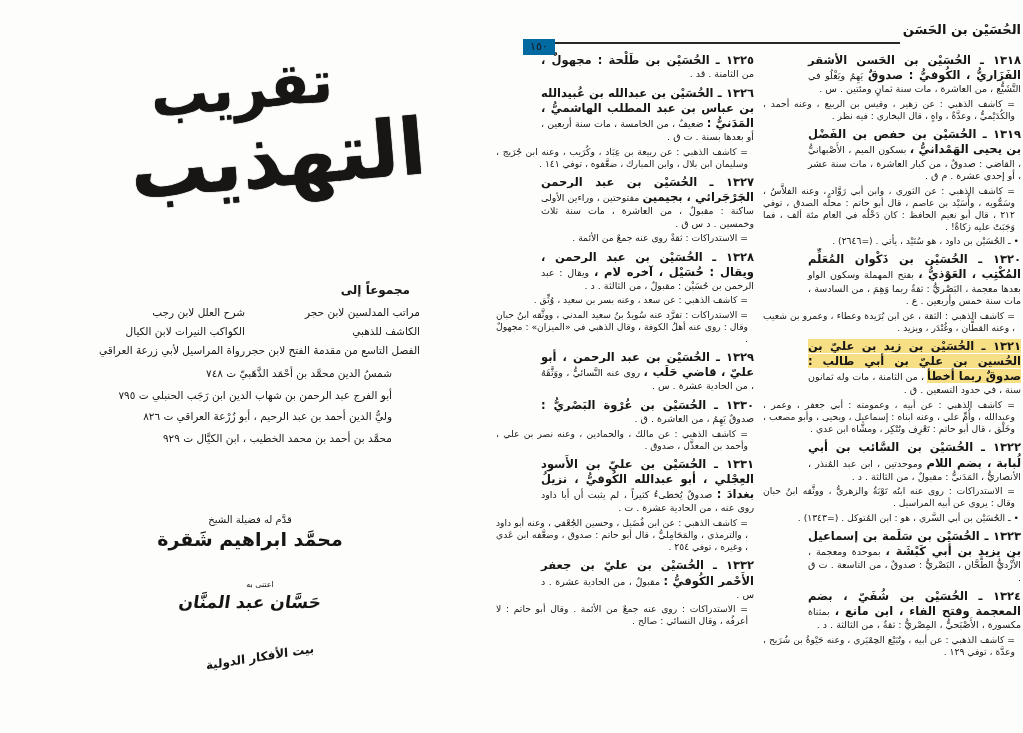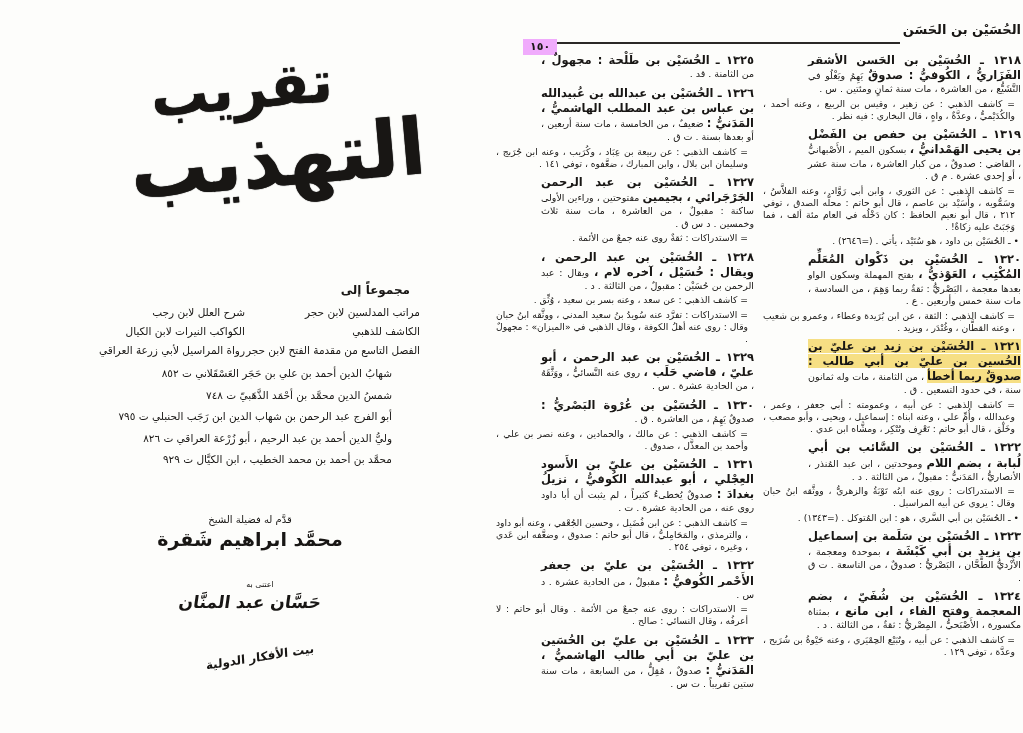--- a/index.html
+++ b/index.html
@@ -32,22 +32,22 @@
   .editor-label { position:absolute; left:160px; top:580px; width:200px; text-align:center;
                   font-size:8px; }
   .editor-name { position:absolute; left:110px; top:592px; width:280px; text-align:center;
                  font-size:17px; font-weight:bold; transform:skewX(-8deg); }
   .publisher { position:absolute; left:200px; top:650px; width:120px; text-align:center;
                font-size:12px; font-weight:bold; transform:rotate(-9deg) skewX(-6deg); }
   
   #right-page { position:absolute; left:490px; top:0; width:533px; height:733px; overflow:hidden; }
   .running-head { position:absolute; right:2px; top:22px; font-size:13px; font-weight:bold; }
   .header-rule { position:absolute; left:63px; top:42px; width:347px; height:2px; background:#2a2826; }
-  .page-num { position:absolute; left:33px; top:39px; background:#f0abfc; font-size:11px;
-              padding:1px 7px 2px; font-weight:bold; }
+  .page-num { position:absolute; left:33px; top:39px; background:#0369a1; font-size:11px;
+              padding:1px 7px 2px; font-weight:normal; }
   .col { position:absolute; top:48px; bottom:0; width:258px; overflow:hidden;
          text-align:justify; font-size:9.5px; line-height:1.32; }
   .col-right { left:273px; }
   .col-mid   { left:6px; }
   .col p.entry  { margin-top:5px;margin-left:45px; }
   .col p.note   { margin-top:2px; font-size:9.2px; padding-right:6px; }
   .col p.bullet { margin-top:2px; font-size:9.2px; padding-right:2px; }
   .entry-head { font-size:11.5px; font-weight:bold; }
   .entry-head.highlight { background:#f6df84; box-decoration-break:clone;
                           -webkit-box-decoration-break:clone; }
@@ -69,21 +69,20 @@
         <div>الكاشف للذهبي</div>
         <div>الفصل التاسع من مقدمة الفتح لابن حجر</div>
       </div>
       <div class="works-col">
         <div>شرح العلل لابن رجب</div>
         <div>الكواكب النيرات لابن الكيال</div>
         <div>رواة المراسيل لأبي زرعة العراقي</div>
       </div>
     </div>
     <div class="authors">
-      <div>شهابُ الدين أحمد بن علي بن حَجَر العَسْقَلاني ت ٨٥٢</div>
       <div>شمسُ الدين محمَّد بن أحْمَد الذَّهَبيّ ت ٧٤٨</div>
       <div>أبو الفرج عبد الرحمن بن شهاب الدين ابن رَجَب الحنبلي ت ٧٩٥</div>
       <div>وليُّ الدين أحمد بن عبد الرحيم ، أبو زُرْعة العراقي ت ٨٢٦</div>
       <div>محمَّد بن أحمد بن محمد الخطيب ، ابن الكيَّال ت ٩٢٩</div>
     </div>
     <div class="presenter-label">قدَّم له فضيلة الشيخ</div>
     <div class="presenter-name">محمَّد ابراهيم شَقرة</div>
     <div class="editor-label">اعتنى به</div>
     <div class="editor-name">حَسَّان عبد المنَّان</div>
     <div class="publisher">بيت الأفكار الدولية</div>
@@ -119,17 +118,16 @@
         <p class="entry"><span class="entry-head">١٣٢٨ ـ الحُسَيْن بن عبد الرحمن ، ويقال : حُسَيْل ، آخره لام ،</span><span class="entry-rest"> ويقال : عبد الرحمن بن حُسَيْن : مقبولٌ ، من الثالثة . د .</span></p>
         <p class="note">= كاشف الذهبي : عن سعد ، وعنه بسر بن سعيد ، وُثِّق .</p>
         <p class="note">= الاستدراكات : تفرَّد عنه سُويدُ بنُ سعيد المدني ، ووثَّقه ابنُ حبان وقال : روى عنه أهلُ الكوفة ، وقال الذهبي في «الميزان» : مجهولٌ .</p>
         <p class="entry"><span class="entry-head">١٣٢٩ ـ الحُسَيْن بن عبد الرحمن ، أبو عليّ ، قاضي حَلَب ،</span><span class="entry-rest"> روى عنه النَّسائيُّ ، ووَثَّقَهُ ، من الحادية عشرة . س .</span></p>
         <p class="entry"><span class="entry-head">١٣٣٠ ـ الحُسَيْن بن عُرْوة البَصْريُّ :</span><span class="entry-rest"> صدوقٌ يَهِمُ ، من العاشرة . ق .</span></p>
         <p class="note">= كاشف الذهبي : عن مالك ، والحمادين ، وعنه نصر بن علي ، وأحمد بن المعذَّل ، صدوق .</p>
         <p class="entry"><span class="entry-head">١٣٣١ ـ الحُسَيْن بن عليّ بن الأَسود العِجْلي ، أبو عبدالله الكُوفيُّ ، نزيلُ بغدادَ :</span><span class="entry-rest"> صدوقٌ يُخطىءُ كثيراً ، لم يثبت أن أبا داود روى عنه ، من الحادية عشرة . ت .</span></p>
         <p class="note">= كاشف الذهبي : عن ابن فُضَيل ، وحسين الجُعْفي ، وعنه أبو داود ، والترمذي ، والمَحَامِليُّ ، قال أبو حاتم : صدوق ، وضعَّفه ابن عَدي ، وغيره ، توفي ٢٥٤ .</p>
         <p class="entry"><span class="entry-head">١٣٣٢ ـ الحُسَيْن بن عليّ بن جعفر الأَحْمر الكُوفيُّ :</span><span class="entry-rest"> مقبولٌ ، من الحادية عشرة . د س .</span></p>
         <p class="note">= الاستدراكات : روى عنه جمعٌ من الأئمة . وقال أبو حاتم : لا أعرفُه ، وقال النسائي : صالح .</p>
-        <p class="entry"><span class="entry-head">١٣٣٣ ـ الحُسَيْن بن عليّ بن الحُسَين بن عليّ بن أبي طالب الهاشميُّ ، المَدَنيُّ :</span><span class="entry-rest"> صدوقٌ ، مُقِلٌّ ، من السابعة ، مات سنة ستين تقريباً . ت س .</span></p>
       </div>
   </div>
 
 </div>
 
 </body></html>

